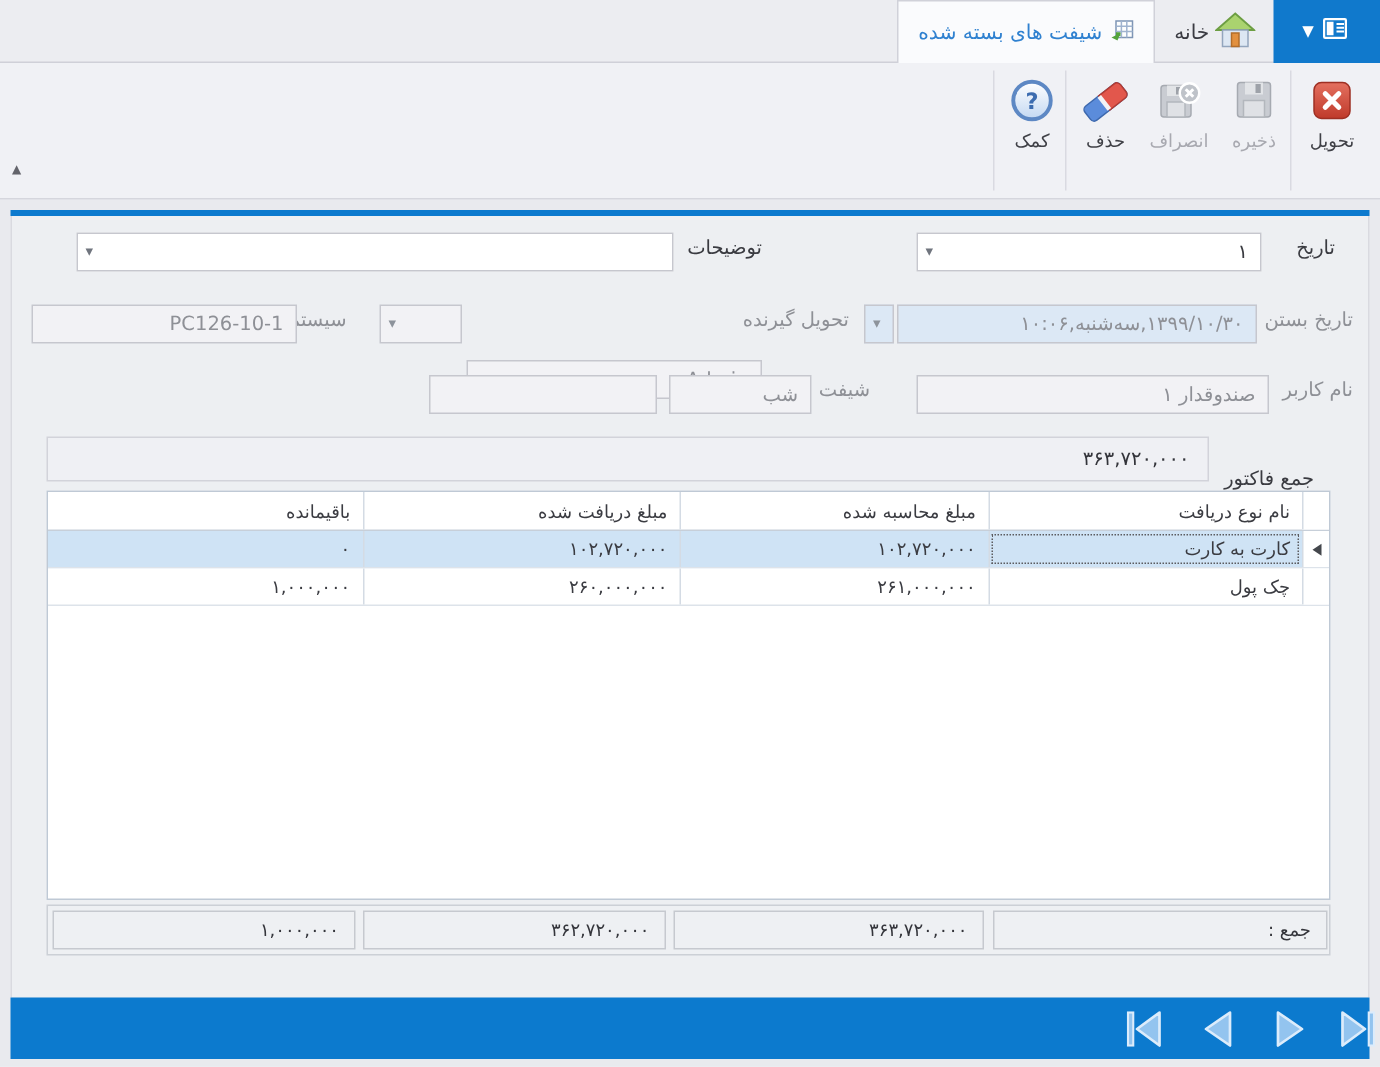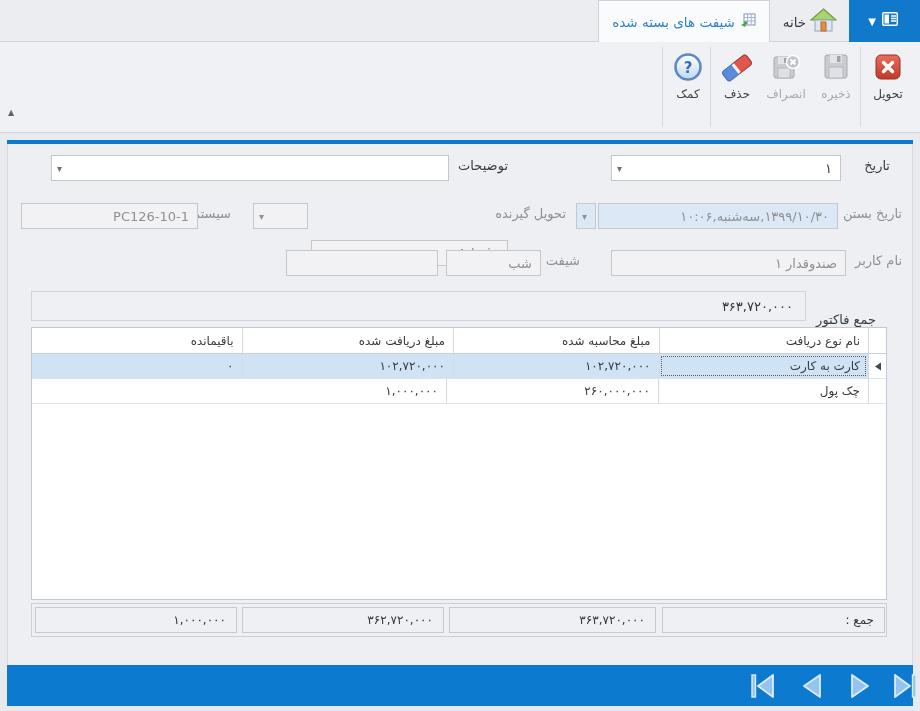--- a/index.html
+++ b/index.html
@@ -281,20 +281,21 @@
       </div>
       <div class="gc c-name focuscell">کارت به کارت</div>
       <div class="gc c-calc">۱۰۲,۷۲۰,۰۰۰</div>
       <div class="gc c-recv">۱۰۲,۷۲۰,۰۰۰</div>
       <div class="gc c-rem">۰</div>
     </div>
 
     <div class="g-row g-data">
       <div class="gc ind"></div>
       <div class="gc c-name">چک پول</div>
+      <div class="gc c-calc">۲۶۱,۰۰۰,۰۰۰</div>
       <div class="gc c-recv">۲۶۰,۰۰۰,۰۰۰</div>
       <div class="gc c-rem">۱,۰۰۰,۰۰۰</div>
     </div>
   </div>
 
   <div class="summary">
     <div class="sbox" style="left:630px; width:223px;">
       <span>جمع :</span>
     </div>
     <div class="sbox" style="left:417px; width:207px;">

